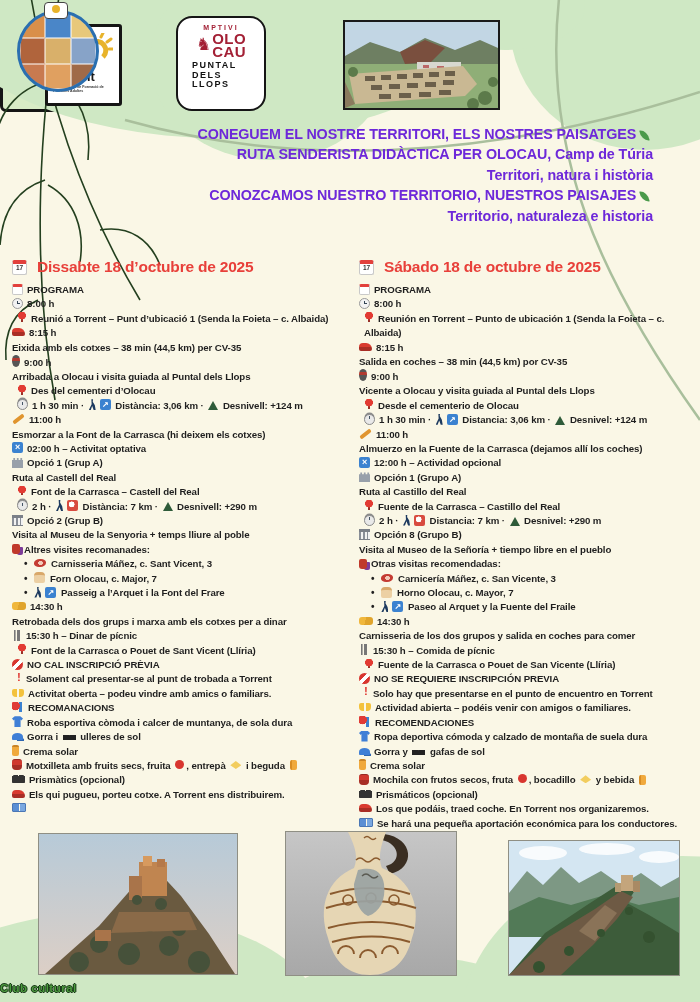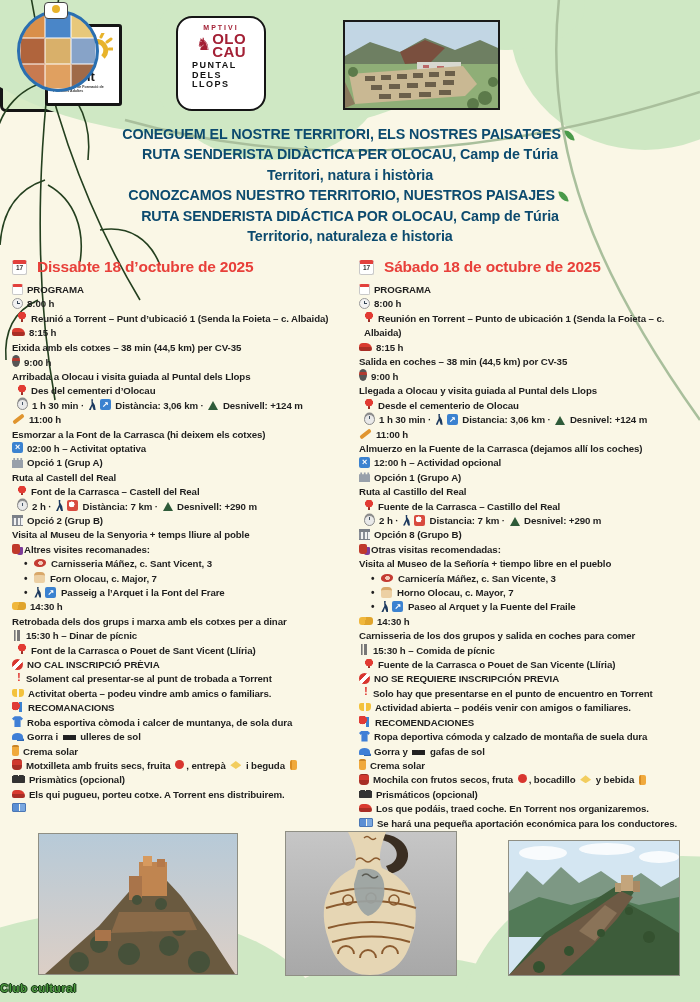--- a/index.html
+++ b/index.html
@@ -33,21 +33,21 @@
   .club .ring{position:absolute;left:17px;top:10px;width:76px;height:76px;border-radius:50%;border:3px solid #2a6fb0;overflow:hidden;background:#4a86c8}
   .club .mos{position:absolute;left:0;top:0;width:100%;height:100%;display:grid;grid-template-columns:1fr 1fr 1fr;grid-template-rows:1fr 1fr 1fr}
   .club .mos div{border:1px solid rgba(255,255,255,.5)}
   .club .badge{position:absolute;left:44px;top:2px;width:22px;height:15px;background:#fff;border:1.5px solid #444;border-radius:4px;z-index:2}
   .club .badge i{display:block;width:8px;height:8px;border-radius:50%;background:#e8b32a;margin:2px auto}
   .club .lbl{position:absolute;left:0;right:0;bottom:8px;font-weight:900;font-size:11.5px;color:#4c9a3f;
              text-shadow:-1px 0 #163616,1px 0 #163616,0 -1px #163616,0 1px #163616;letter-spacing:.5px}
   .photo-frame{position:absolute;border:2px solid #1a1a1a;background:#9db;box-sizing:border-box}
   .photo-soft{position:absolute;border:1px solid #8f8f84;background:#cdd;box-sizing:border-box}
   
-  .title{position:absolute;left:55px;top:124px;width:590px;text-align:center;color:#0c4a6e;
+  .title{position:absolute;left:63px;top:124px;width:590px;text-align:right;color:#6d28d9;
          font-weight:800;font-size:14.3px;line-height:20.4px;letter-spacing:-.1px}
   
   .cols{position:absolute;left:12px;top:258px;width:678px;display:flex;gap:16px}
   .col{width:331px}
   .date-head{display:flex;align-items:center;gap:6px;font-weight:800;font-size:15.5px;color:#e8403a;margin-bottom:7px;letter-spacing:-.2px}
   .line{line-height:14.4px;font-size:9.7px;font-weight:700;letter-spacing:-.1px;color:#1f1f1f}
   .line.ind{padding-left:5px}
   .line.blt{padding-left:12px}
   .bdot{margin-right:5px;font-size:10px}
   
@@ -207,21 +207,20 @@
       </div>
     </div>
     <div class="lbl">Club cultural</div>
   </div>
 
   <div class="title">
       <div>CONEGUEM EL NOSTRE TERRITORI, ELS NOSTRES PAISATGES <span class="ic ic-herb"></span></div>
       <div>RUTA SENDERISTA DIDÀCTICA PER OLOCAU, Camp de Túria</div>
       <div>Territori, natura i història</div>
       <div>CONOZCAMOS NUESTRO TERRITORIO, NUESTROS PAISAJES <span class="ic ic-herb"></span></div>
-      <div>RUTA SENDERISTA DIDÁCTICA POR OLOCAU, Camp de Túria</div>
       <div>Territorio, naturaleza e historia</div>
     </div>
 
   <div class="cols">
     <div class="col">
         <div class="date-head">
           <span class="ic ic-cal17"></span>
           <span>Dissabte 18 d’octubre de 2025</span>
         </div>
         <div class="line"><span class="ic ic-cal"></span><span class="ltxt">PROGRAMA</span></div>
@@ -266,33 +265,33 @@
         <div class="date-head">
           <span class="ic ic-cal17"></span>
           <span>Sábado 18 de octubre de 2025</span>
         </div>
         <div class="line"><span class="ic ic-cal"></span><span class="ltxt">PROGRAMA</span></div>
         <div class="line"><span class="ic ic-clock"></span><span class="ltxt">8:00 h</span></div>
         <div class="line ind"><span class="ic ic-pin"></span><span class="ltxt">Reunión en Torrent – Punto de ubicación 1 (Senda la Foieta – c. Albaida)</span></div>
         <div class="line"><span class="ic ic-car"></span><span class="ltxt">8:15 h</span></div>
         <div class="line"><span class="ltxt">Salida en coches – 38 min (44,5 km) por CV-35</span></div>
         <div class="line"><span class="ic ic-amphora"></span><span class="ltxt">9:00 h</span></div>
-        <div class="line"><span class="ltxt">Llegada a Olocau y visita guiada al Puntal dels Llops</span></div>
+        <div class="line"><span class="ltxt">Vicente a Olocau y visita guiada al Puntal dels Llops</span></div>
         <div class="line ind"><span class="ic ic-pin"></span><span class="ltxt">Desde el cementerio de Olocau</span></div>
         <div class="line ind"><span class="ic ic-stopwatch"></span><span class="ltxt">1 h 30 min · <span class="ic ic-hiker"></span><span class="ic ic-distblue"></span> Distancia: 3,06 km · <span class="ic ic-mtn"></span> Desnivel: +124 m</span></div>
         <div class="line"><span class="ic ic-baguette"></span><span class="ltxt">11:00 h</span></div>
         <div class="line"><span class="ltxt">Almuerzo en la Fuente de la Carrasca (dejamos allí los coches)</span></div>
         <div class="line"><span class="ic ic-shuffle"></span><span class="ltxt">12:00 h – Actividad opcional</span></div>
         <div class="line"><span class="ic ic-castle"></span><span class="ltxt">Opción 1 (Grupo A)</span></div>
         <div class="line"><span class="ltxt">Ruta al Castillo del Real</span></div>
         <div class="line ind"><span class="ic ic-pin"></span><span class="ltxt">Fuente de la Carrasca – Castillo del Real</span></div>
         <div class="line ind"><span class="ic ic-stopwatch"></span><span class="ltxt">2 h · <span class="ic ic-hiker"></span><span class="ic ic-distred"></span> Distancia: 7 km · <span class="ic ic-mtn"></span> Desnivel: +290 m</span></div>
         <div class="line"><span class="ic ic-museum"></span><span class="ltxt">Opción 8 (Grupo B)</span></div>
+        <div class="line"><span class="ltxt">Visita al Museo de la Señoría + tiempo libre en el pueblo</span></div>
         <div class="line"><span class="ic ic-bags"></span><span class="ltxt">Otras visitas recomendadas:</span></div>
-        <div class="line"><span class="ltxt">Visita al Museo de la Señoría + tiempo libre en el pueblo</span></div>
         <div class="line blt"><span class="bdot">•</span><span class="ltxt"><span class="ic ic-meat"></span> Carnicería Máñez, c. San Vicente, 3</span></div>
         <div class="line blt"><span class="bdot">•</span><span class="ltxt"><span class="ic ic-bread"></span> Horno Olocau, c. Mayor, 7</span></div>
         <div class="line blt"><span class="bdot">•</span><span class="ltxt"><span class="ic ic-hiker"></span><span class="ic ic-distblue"></span> Paseo al Arquet y la Fuente del Fraile</span></div>
         <div class="line"><span class="ic ic-handshake"></span><span class="ltxt">14:30 h</span></div>
         <div class="line"><span class="ltxt">Carnisseria de los dos grupos y salida en coches para comer</span></div>
         <div class="line"><span class="ic ic-forkknife"></span><span class="ltxt">15:30 h – Comida de pícnic</span></div>
         <div class="line ind"><span class="ic ic-pin"></span><span class="ltxt">Fuente de la Carrasca o Pouet de San Vicente (Llíria)</span></div>
         <div class="line"><span class="ic ic-noentry"></span><span class="ltxt">NO SE REQUIERE INSCRIPCIÓN PREVIA</span></div>
         <div class="line ind"><span class="ic ic-excl"></span><span class="ltxt">Solo hay que presentarse en el punto de encuentro en Torrent</span></div>
         <div class="line"><span class="ic ic-openhands"></span><span class="ltxt">Actividad abierta – podéis venir con amigos o familiares.</span></div>

